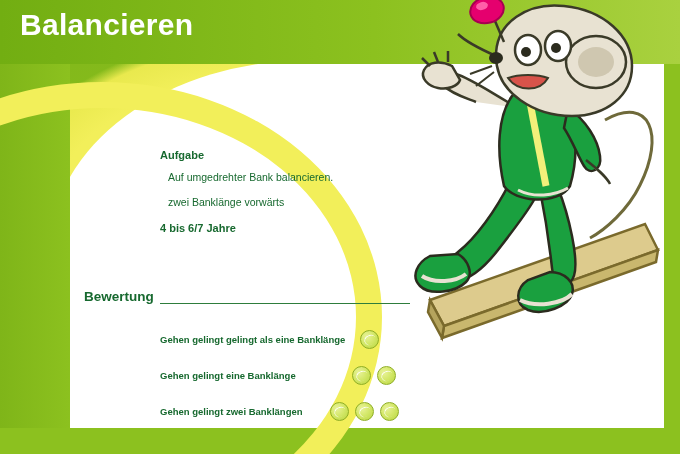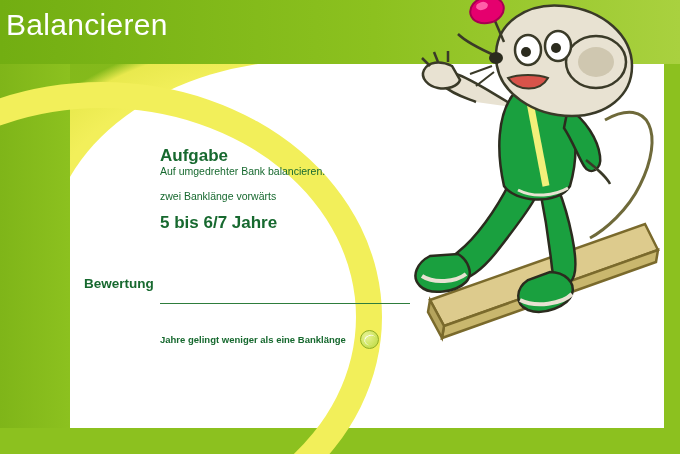--- a/index.html
+++ b/index.html
@@ -101,54 +101,54 @@
   .header-band {
     position: absolute;
     left: 0;
     top: 0;
     width: 680px;
     height: 64px;
     background: linear-gradient(90deg, #72ae12 0%, #8cc11f 55%, #a9d13f 100%);
   }
   .page-title {
     position: absolute;
-    left: 6px;
+    left: 20px;
     top: 8px;
     font-size: 30px;
-    font-weight: normal;
+    font-weight: bold;
     color: #ffffff;
     letter-spacing: 0.3px;
   }
 
   
   .content {
     position: absolute;
     left: 160px;
     top: 148px;
     width: 280px;
     color: #1d6b33;
   }
   .block { margin-bottom: 12px; }
   .block-heading {
-    font-size: 17px;
+    font-size: 11px;
     font-weight: bold;
     color: #17692f;
     margin: 0 0 2px 0;
     line-height: 15px;
   }
   .block-body {
     font-size: 10.5px;
     color: #17692f;
-    margin: 0;
+    margin: 8px;
     line-height: 13px;
   }
   .section-title {
     position: absolute;
     left: 84px;
-    top: 276px;
+    top: 289px;
     font-size: 13.5px;
     font-weight: bold;
     color: #17692f;
   }
   .rule {
     position: absolute;
     left: 160px;
     top: 303px;
     width: 250px;
     height: 1px;
@@ -301,29 +301,44 @@
 
   <div class="content">
     <div class="block">
       <p class="block-heading">Aufgabe</p>
       <p class="block-body">Auf umgedrehter Bank balancieren.</p>
     </div>
     <div class="block">
       <p class="block-body">zwei Banklänge vorwärts</p>
     </div>
     <div class="block">
-      <p class="block-heading">5 bis 6/7 Jahre</p>
+      <p class="block-heading">4 bis 6/7 Jahre</p>
     </div>
   </div>
 
   <div class="section-title">Bewertung</div>
   <div class="rule"></div>
 
   <div class="ratings">
     <div class="rating-row">
-      <span class="rating-label">Jahre gelingt weniger als eine Banklänge</span>
+      <span class="rating-label">Gehen gelingt gelingt als eine Banklänge</span>
       <span class="balls" style="left:200px">
         <span class="ball"></span>
       </span>
     </div>
+    <div class="rating-row">
+      <span class="rating-label">Gehen gelingt eine Banklänge</span>
+      <span class="balls" style="left:192px">
+        <span class="ball"></span>
+        <span class="ball"></span>
+      </span>
+    </div>
+    <div class="rating-row">
+      <span class="rating-label">Gehen gelingt zwei Banklängen</span>
+      <span class="balls" style="left:170px">
+        <span class="ball"></span>
+        <span class="ball"></span>
+        <span class="ball"></span>
+      </span>
+    </div>
   </div>
 
 </div>
 
 </body></html>

